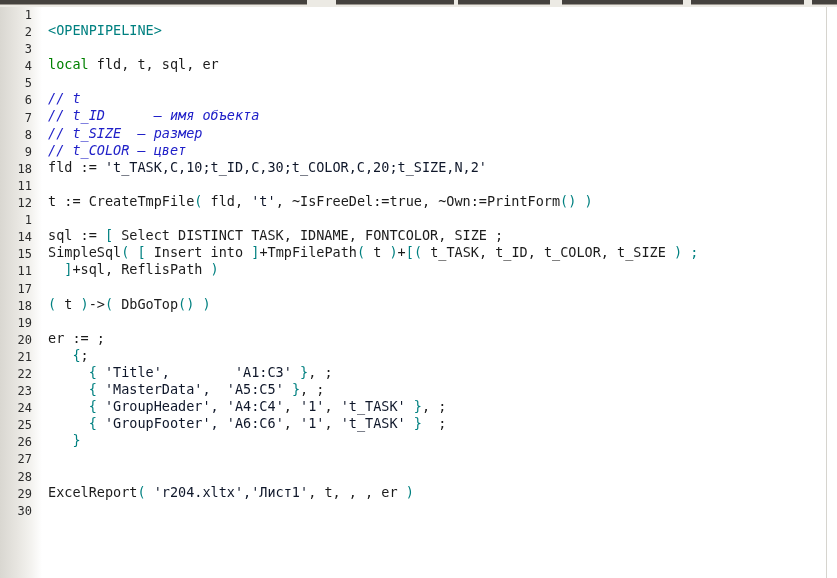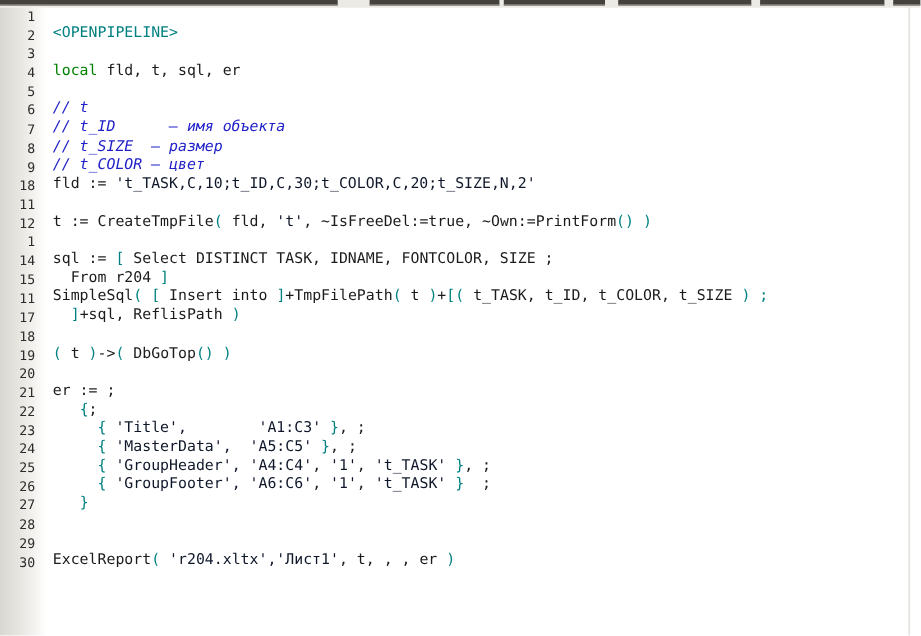--- a/index.html
+++ b/index.html
@@ -111,21 +111,20 @@
         <div class="cline">&nbsp;</div>
         <div class="cline"><span class="tok-comment">// t</span></div>
         <div class="cline"><span class="tok-comment">// t_ID      – имя объекта</span></div>
         <div class="cline"><span class="tok-comment">// t_SIZE  – размер</span></div>
         <div class="cline"><span class="tok-comment">// t_COLOR – цвет</span></div>
         <div class="cline"><span class="tok-plain">fld := </span><span class="tok-string">'t_TASK,C,10;t_ID,C,30;t_COLOR,C,20;t_SIZE,N,2'</span></div>
         <div class="cline">&nbsp;</div>
         <div class="cline"><span class="tok-plain">t := CreateTmpFile</span><span class="tok-bracket">(</span><span class="tok-plain"> fld, </span><span class="tok-string">'t'</span><span class="tok-plain">, ~IsFreeDel:=true, ~Own:=PrintForm</span><span class="tok-bracket">()</span><span class="tok-plain"> </span><span class="tok-bracket">)</span></div>
         <div class="cline">&nbsp;</div>
         <div class="cline"><span class="tok-plain">sql := </span><span class="tok-bracket">[</span><span class="tok-plain"> Select DISTINCT TASK, IDNAME, FONTCOLOR, SIZE ;</span></div>
-        <div class="cline"><span class="tok-plain">  From r204 </span><span class="tok-bracket">]</span></div>
         <div class="cline"><span class="tok-plain">SimpleSql</span><span class="tok-bracket">(</span><span class="tok-plain"> </span><span class="tok-bracket">[</span><span class="tok-plain"> Insert into </span><span class="tok-bracket">]</span><span class="tok-plain">+TmpFilePath</span><span class="tok-bracket">(</span><span class="tok-plain"> t </span><span class="tok-bracket">)</span><span class="tok-plain">+</span><span class="tok-bracket">[(</span><span class="tok-plain"> t_TASK, t_ID, t_COLOR, t_SIZE </span><span class="tok-bracket">)</span><span class="tok-plain"> </span><span class="tok-bracket">;</span></div>
         <div class="cline"><span class="tok-plain">  </span><span class="tok-bracket">]</span><span class="tok-plain">+sql, ReflisPath </span><span class="tok-bracket">)</span></div>
         <div class="cline">&nbsp;</div>
         <div class="cline"><span class="tok-bracket">(</span><span class="tok-plain"> t </span><span class="tok-bracket">)</span><span class="tok-plain">-&gt;</span><span class="tok-bracket">(</span><span class="tok-plain"> DbGoTop</span><span class="tok-bracket">()</span><span class="tok-plain"> </span><span class="tok-bracket">)</span></div>
         <div class="cline">&nbsp;</div>
         <div class="cline"><span class="tok-plain">er := ;</span></div>
         <div class="cline"><span class="tok-plain">   </span><span class="tok-bracket">{</span><span class="tok-plain">;</span></div>
         <div class="cline"><span class="tok-plain">     </span><span class="tok-bracket">{</span><span class="tok-plain"> </span><span class="tok-string">'Title',</span><span class="tok-plain">        </span><span class="tok-string">'A1:C3'</span><span class="tok-plain"> </span><span class="tok-bracket">}</span><span class="tok-plain">, ;</span></div>
         <div class="cline"><span class="tok-plain">     </span><span class="tok-bracket">{</span><span class="tok-plain"> </span><span class="tok-string">'MasterData',</span><span class="tok-plain">  </span><span class="tok-string">'A5:C5'</span><span class="tok-plain"> </span><span class="tok-bracket">}</span><span class="tok-plain">, ;</span></div>
         <div class="cline"><span class="tok-plain">     </span><span class="tok-bracket">{</span><span class="tok-plain"> </span><span class="tok-string">'GroupHeader',</span><span class="tok-plain"> </span><span class="tok-string">'A4:C4'</span><span class="tok-plain">, </span><span class="tok-string">'1'</span><span class="tok-plain">, </span><span class="tok-string">'t_TASK'</span><span class="tok-plain"> </span><span class="tok-bracket">}</span><span class="tok-plain">, ;</span></div>

